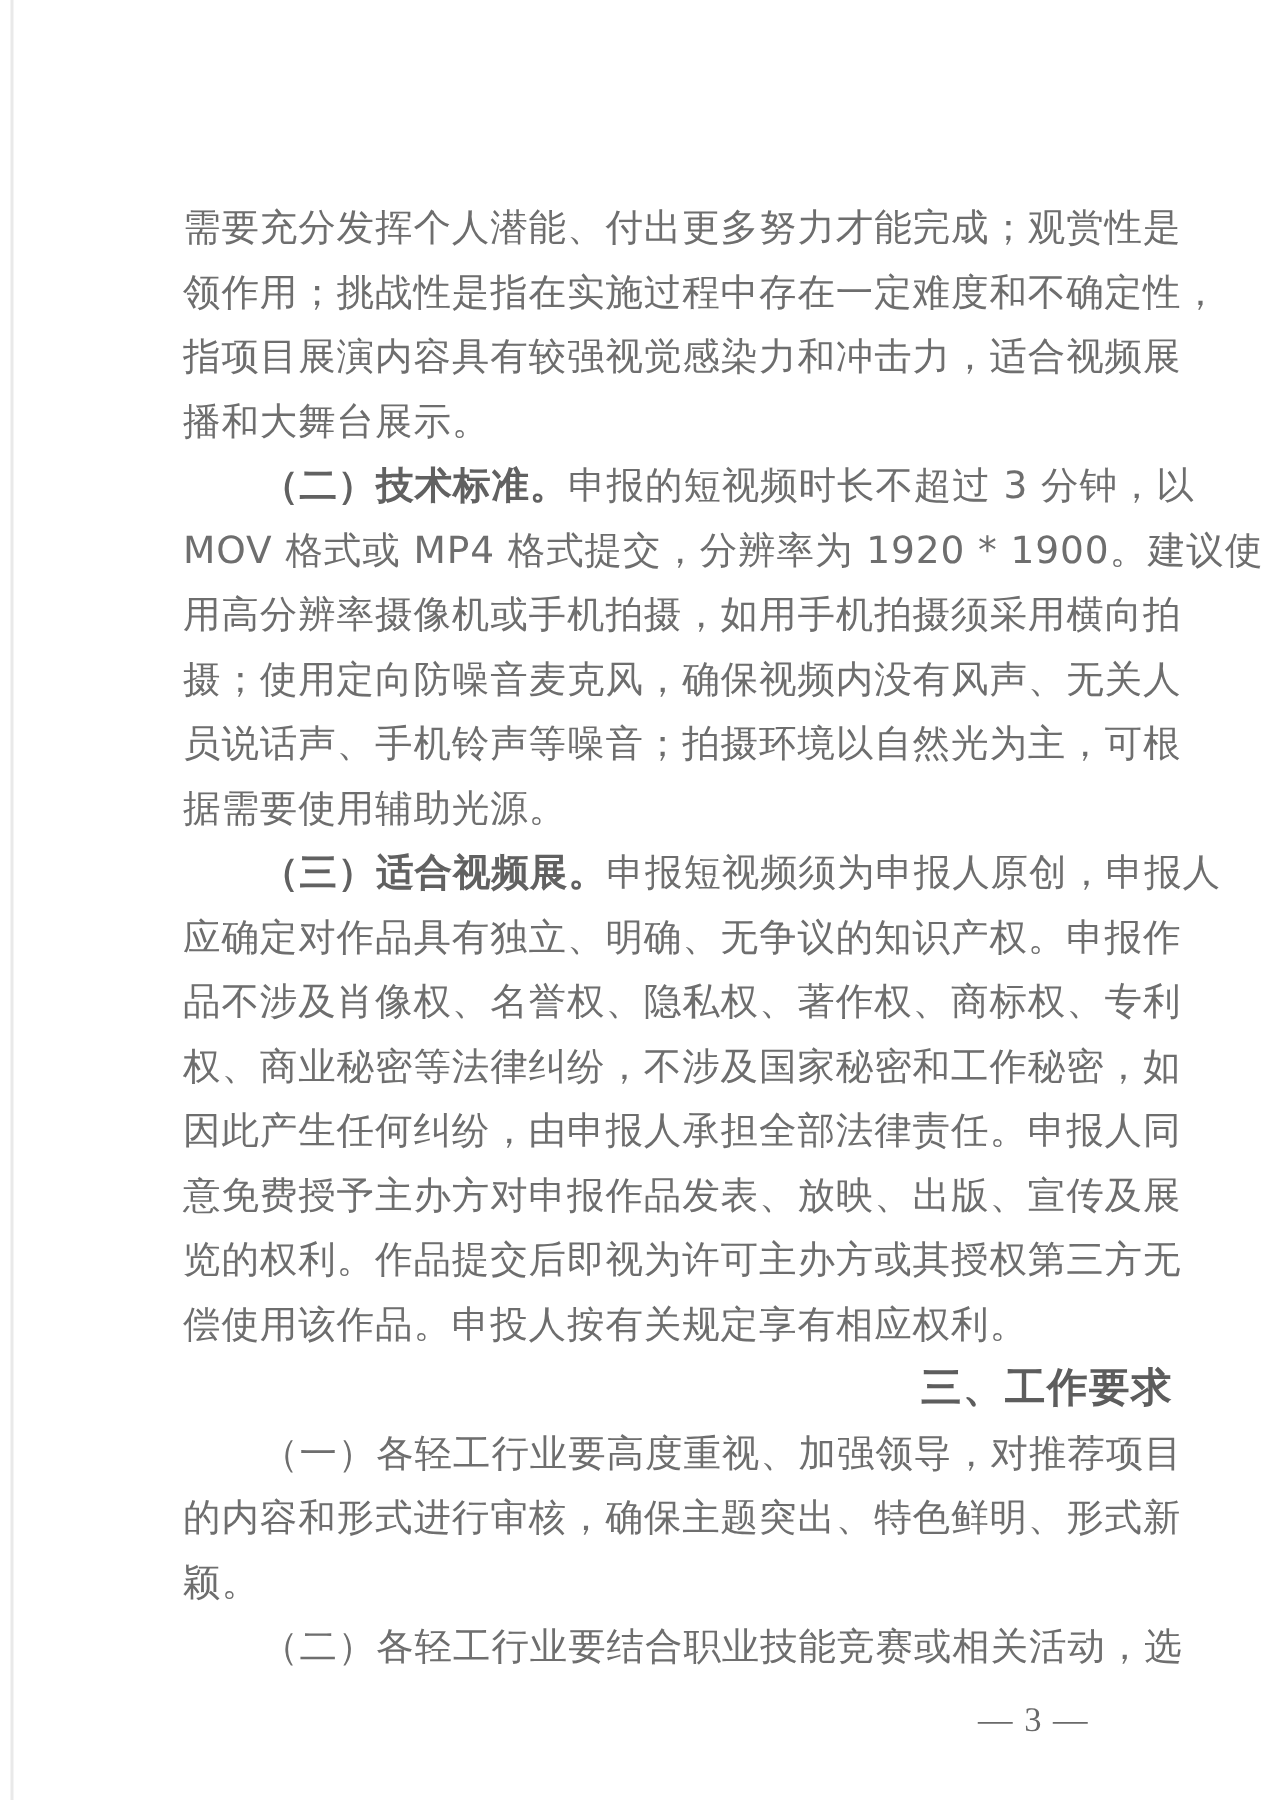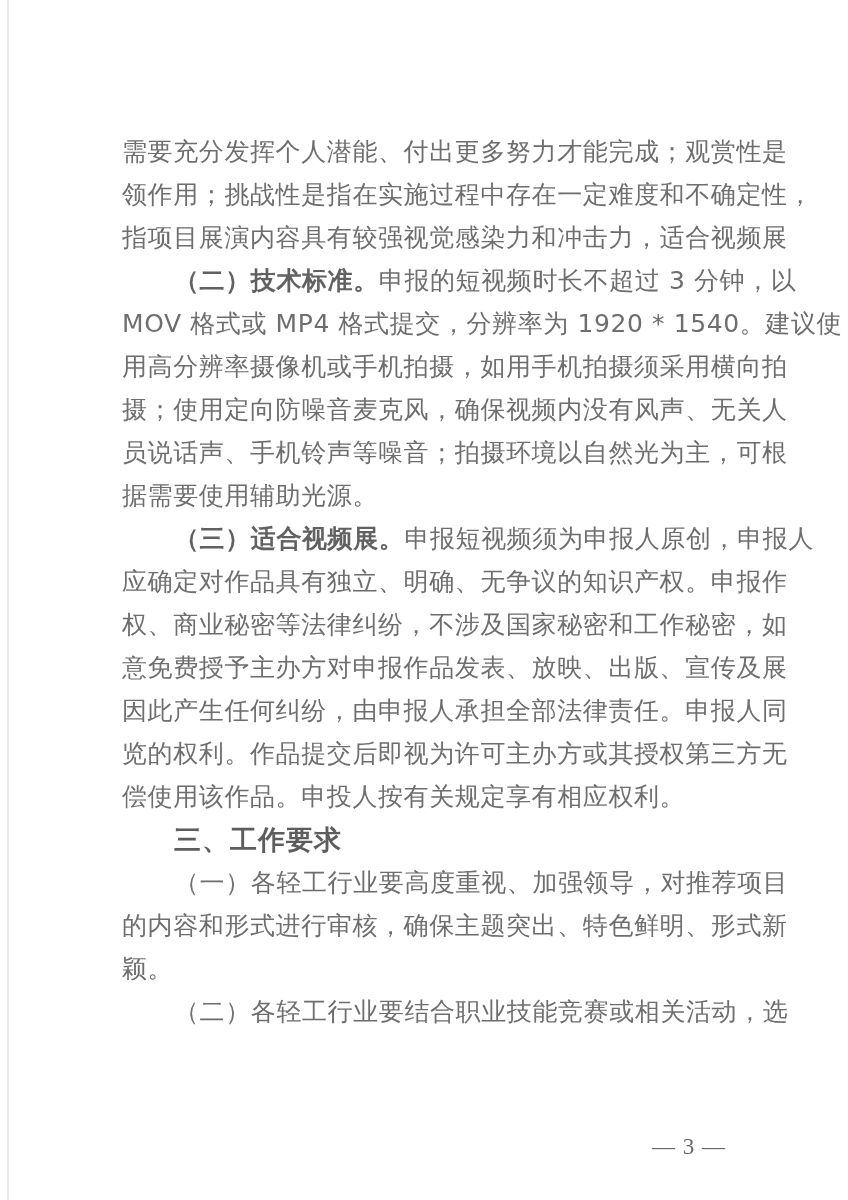--- a/index.html
+++ b/index.html
@@ -41,20 +41,21 @@
   }
   .b {
     font-weight: bold;
     color: #616161;
   }
   .line.heading {
     font-weight: bold;
     color: #5d5d5d;
     font-size: 27px;
     letter-spacing: 1px;
+    text-align: right;
   }
   .page-number {
     position: absolute;
     top: 1134px;
     left: 652px;
     width: 100px;
     font-family: "Liberation Serif", serif;
     font-size: 23px;
     color: #6a6a6a;
     letter-spacing: 1px;
@@ -63,31 +64,33 @@
 </style>
 </head>
 <body>
 
 <div class="scan-edge"></div>
 
 <div class="doc-body">
   <div class="line">需要充分发挥个人潜能、付出更多努力才能完成；观赏性是</div>
   <div class="line">领作用；挑战性是指在实施过程中存在一定难度和不确定性，</div>
   <div class="line">指项目展演内容具有较强视觉感染力和冲击力，适合视频展</div>
+  <div class="line">播和大舞台展示。</div>
   <div class="line indent"><span class="b">（二）技术标准。</span><span>申报的短视频时长不超过 3 分钟，以</span></div>
-  <div class="line">MOV 格式或 MP4 格式提交，分辨率为 1920 * 1540。建议使</div>
+  <div class="line">MOV 格式或 MP4 格式提交，分辨率为 1920 * 1900。建议使</div>
   <div class="line">用高分辨率摄像机或手机拍摄，如用手机拍摄须采用横向拍</div>
   <div class="line">摄；使用定向防噪音麦克风，确保视频内没有风声、无关人</div>
   <div class="line">员说话声、手机铃声等噪音；拍摄环境以自然光为主，可根</div>
   <div class="line">据需要使用辅助光源。</div>
   <div class="line indent"><span class="b">（三）适合视频展。</span><span>申报短视频须为申报人原创，申报人</span></div>
   <div class="line">应确定对作品具有独立、明确、无争议的知识产权。申报作</div>
+  <div class="line">品不涉及肖像权、名誉权、隐私权、著作权、商标权、专利</div>
   <div class="line">权、商业秘密等法律纠纷，不涉及国家秘密和工作秘密，如</div>
+  <div class="line">因此产生任何纠纷，由申报人承担全部法律责任。申报人同</div>
   <div class="line">意免费授予主办方对申报作品发表、放映、出版、宣传及展</div>
-  <div class="line">因此产生任何纠纷，由申报人承担全部法律责任。申报人同</div>
   <div class="line">览的权利。作品提交后即视为许可主办方或其授权第三方无</div>
   <div class="line">偿使用该作品。申投人按有关规定享有相应权利。</div>
   <div class="line indent heading">三、工作要求</div>
   <div class="line indent">（一）各轻工行业要高度重视、加强领导，对推荐项目</div>
   <div class="line">的内容和形式进行审核，确保主题突出、特色鲜明、形式新</div>
   <div class="line">颖。</div>
   <div class="line indent">（二）各轻工行业要结合职业技能竞赛或相关活动，选</div>
 </div>
 
 <div class="page-number">— 3 —</div>

